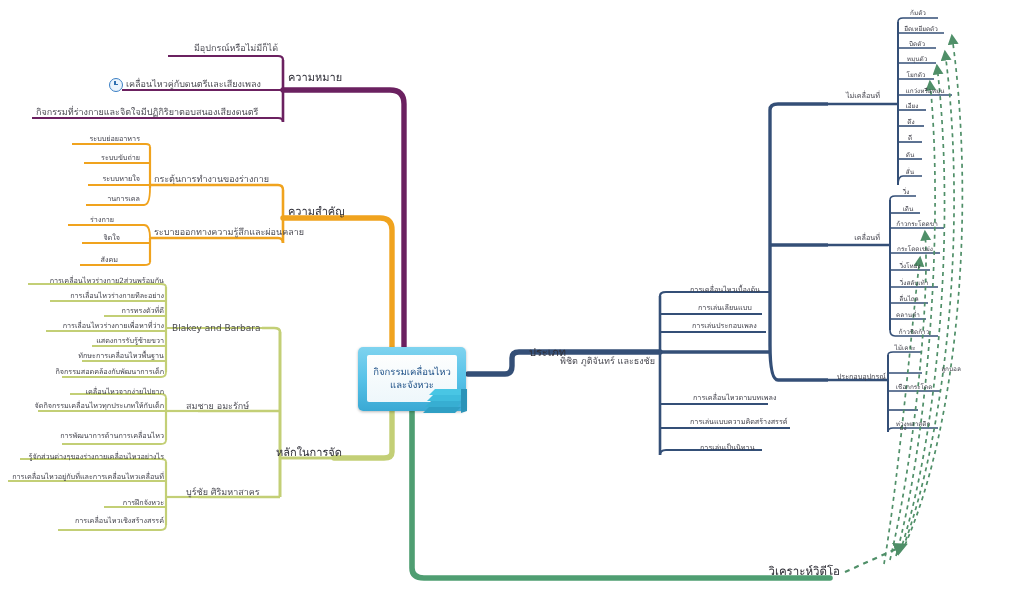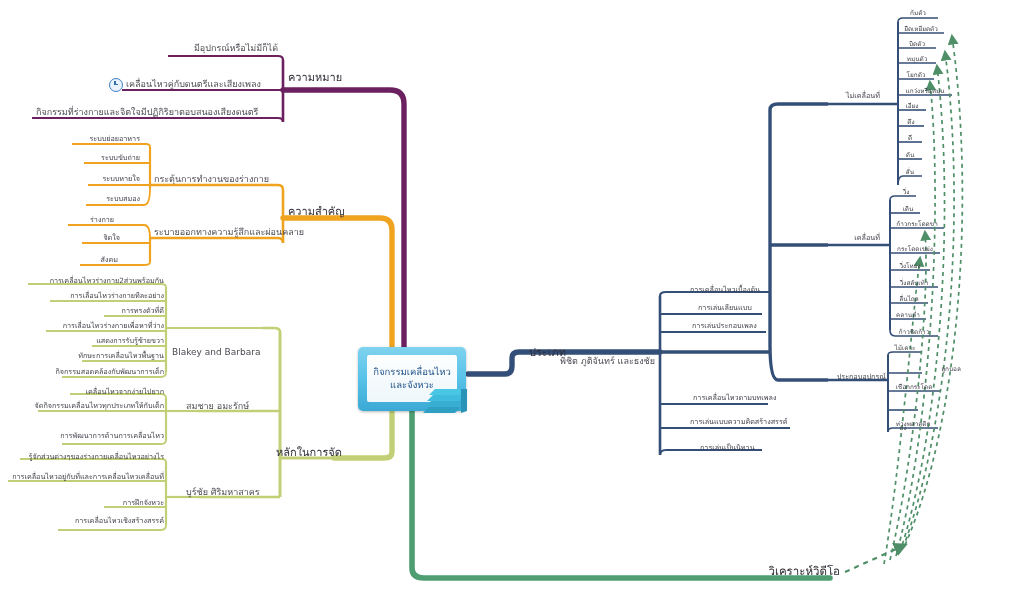--- a/index.html
+++ b/index.html
@@ -169,27 +169,27 @@
   <span class="clockico"></span>
   <div class="lbl l t-sub" style="left:126px;top:84px;">เคลื่อนไหวคู่กับดนตรีและเสียงเพลง</div>
   <div class="lbl l t-sub" style="left:36px;top:112px;">กิจกรรมที่ร่างกายและจิตใจมีปฏิกิริยาตอบสนองเสียงดนตรี</div>
 
   <div class="lbl l t-branch" style="left:288px;top:211px;">ความสำคัญ</div>
   <div class="lbl l t-sub" style="left:154px;top:179px;">กระตุ้นการทำงานของร่างกาย</div>
   <div class="lbl l t-sub" style="left:154px;top:232px;">ระบายออกทางความรู้สึกและผ่อนคลาย</div>
   <div class="lbl r t-tiny" style="left:140px;top:139px;">ระบบย่อยอาหาร</div>
   <div class="lbl r t-tiny" style="left:140px;top:158px;text-align:center;">ระบบขับถ่าย</div>
   <div class="lbl r t-tiny" style="left:140px;top:179px;">ระบบหายใจ</div>
-  <div class="lbl r t-tiny" style="left:140px;top:199px;">ระบบสมอง</div>
+  <div class="lbl r t-tiny" style="left:140px;top:199px;">านการเคล</div>
   <div class="lbl r t-tiny" style="left:114px;top:220px;">ร่างกาย</div>
   <div class="lbl r t-tiny" style="left:120px;top:238px;">จิตใจ</div>
   <div class="lbl r t-tiny" style="left:118px;top:260px;">สังคม</div>
 
   <div class="lbl l t-branch" style="left:276px;top:452px;">หลักในการจัด</div>
-  <div class="lbl l t-sub" style="left:172px;top:328px;margin-top:24px;">Blakey and Barbara</div>
+  <div class="lbl l t-sub" style="left:172px;top:328px;">Blakey and Barbara</div>
   <div class="lbl l t-sub" style="left:186px;top:406px;">สมชาย อมะรักษ์</div>
   <div class="lbl l t-sub" style="left:186px;top:492px;">บูร์ชัย ศิริมหาสาคร</div>
 
   <div class="lbl r t-tiny" style="left:164px;top:281px;">การเคลื่อนไหวร่างกาย2ส่วนพร้อมกัน</div>
   <div class="lbl r t-tiny" style="left:164px;top:296px;">การเลื่อนไหวร่างกายทีละอย่าง</div>
   <div class="lbl r t-tiny" style="left:164px;top:311px;">การทรงตัวที่ดี</div>
   <div class="lbl r t-tiny" style="left:164px;top:326px;">การเลื่อนไหวร่างกายเพื่อหาที่ว่าง</div>
   <div class="lbl r t-tiny" style="left:164px;top:341px;">แสดงการรับรู้ซ้ายขวา</div>
   <div class="lbl r t-tiny" style="left:164px;top:356px;">ทักษะการเคลื่อนไหวพื้นฐาน</div>
   <div class="lbl r t-tiny" style="left:164px;top:372px;">กิจกรรมสอดคล้องกับพัฒนาการเด็ก</div>

